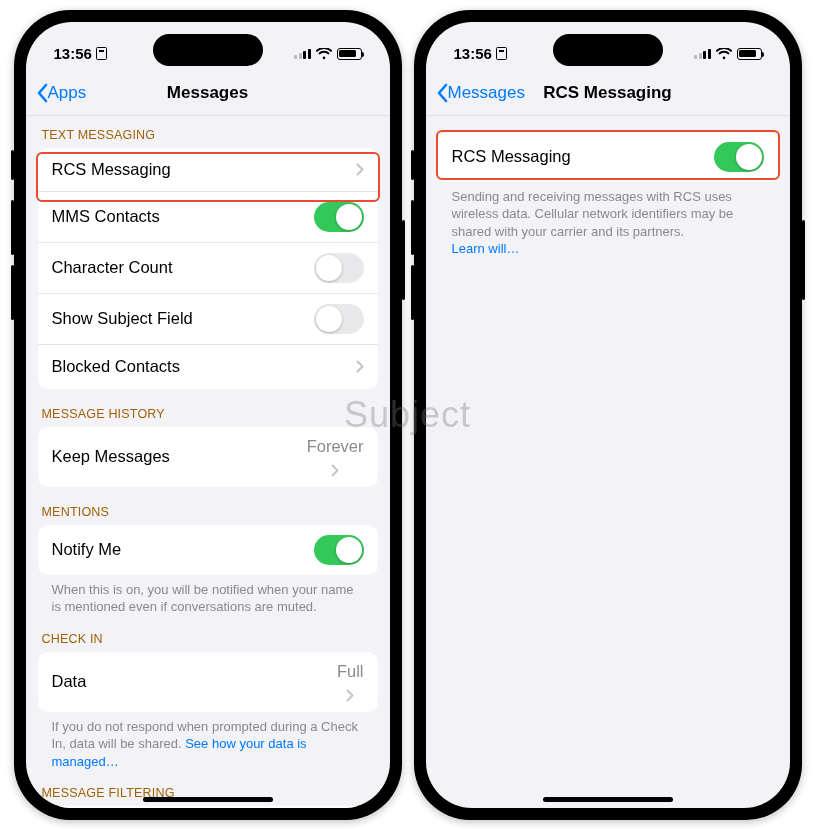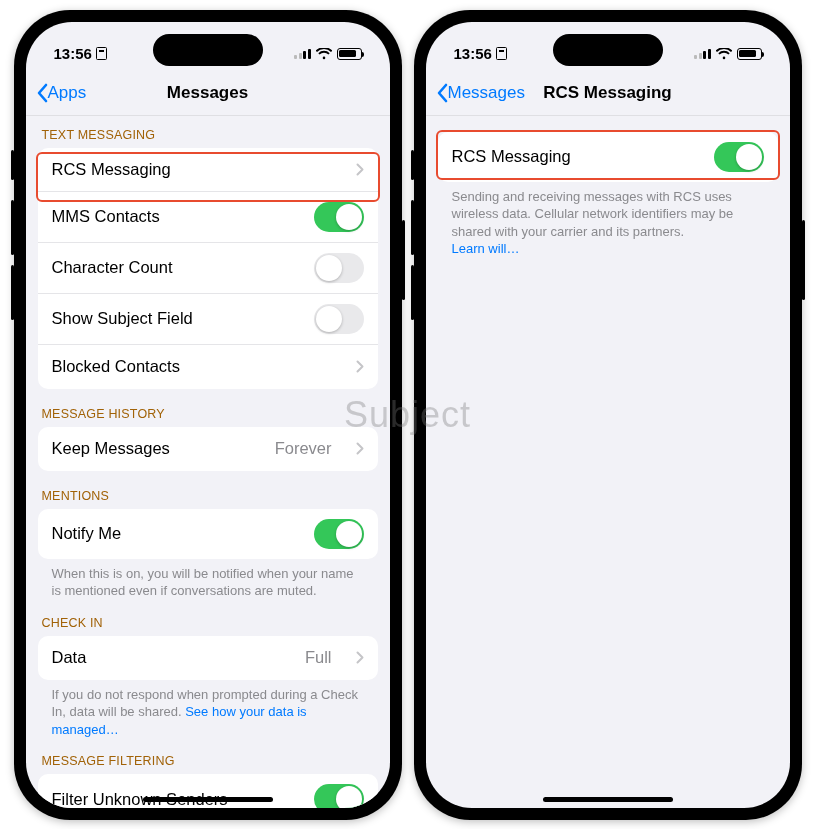--- a/index.html
+++ b/index.html
@@ -108,21 +108,21 @@
     min-height: 44px;
     padding: 10px 14px;
     display:flex;
     align-items:center;
     justify-content:space-between;
     border-bottom: 0.5px solid #e5e5e8;
     font-size: 16.5px;
     color:#000;
   }
   .row:last-child { border-bottom:none;}
-  .row-right { display:flex; align-items:center; gap:24px; color:#8a8a8e; font-size:16.5px;}
+  .row-right { display:flex; align-items:center; gap:8px; color:#8a8a8e; font-size:16.5px;flex-direction:column;}
   .chevron { color:#c5c5c8;}
   .chevron svg{display:block;}
   .toggle {
     width: 50px;
     height: 30px;
     border-radius: 15px;
     position: relative;
     flex-shrink:0;
   }
   .toggle.on { background:#34c759;}

